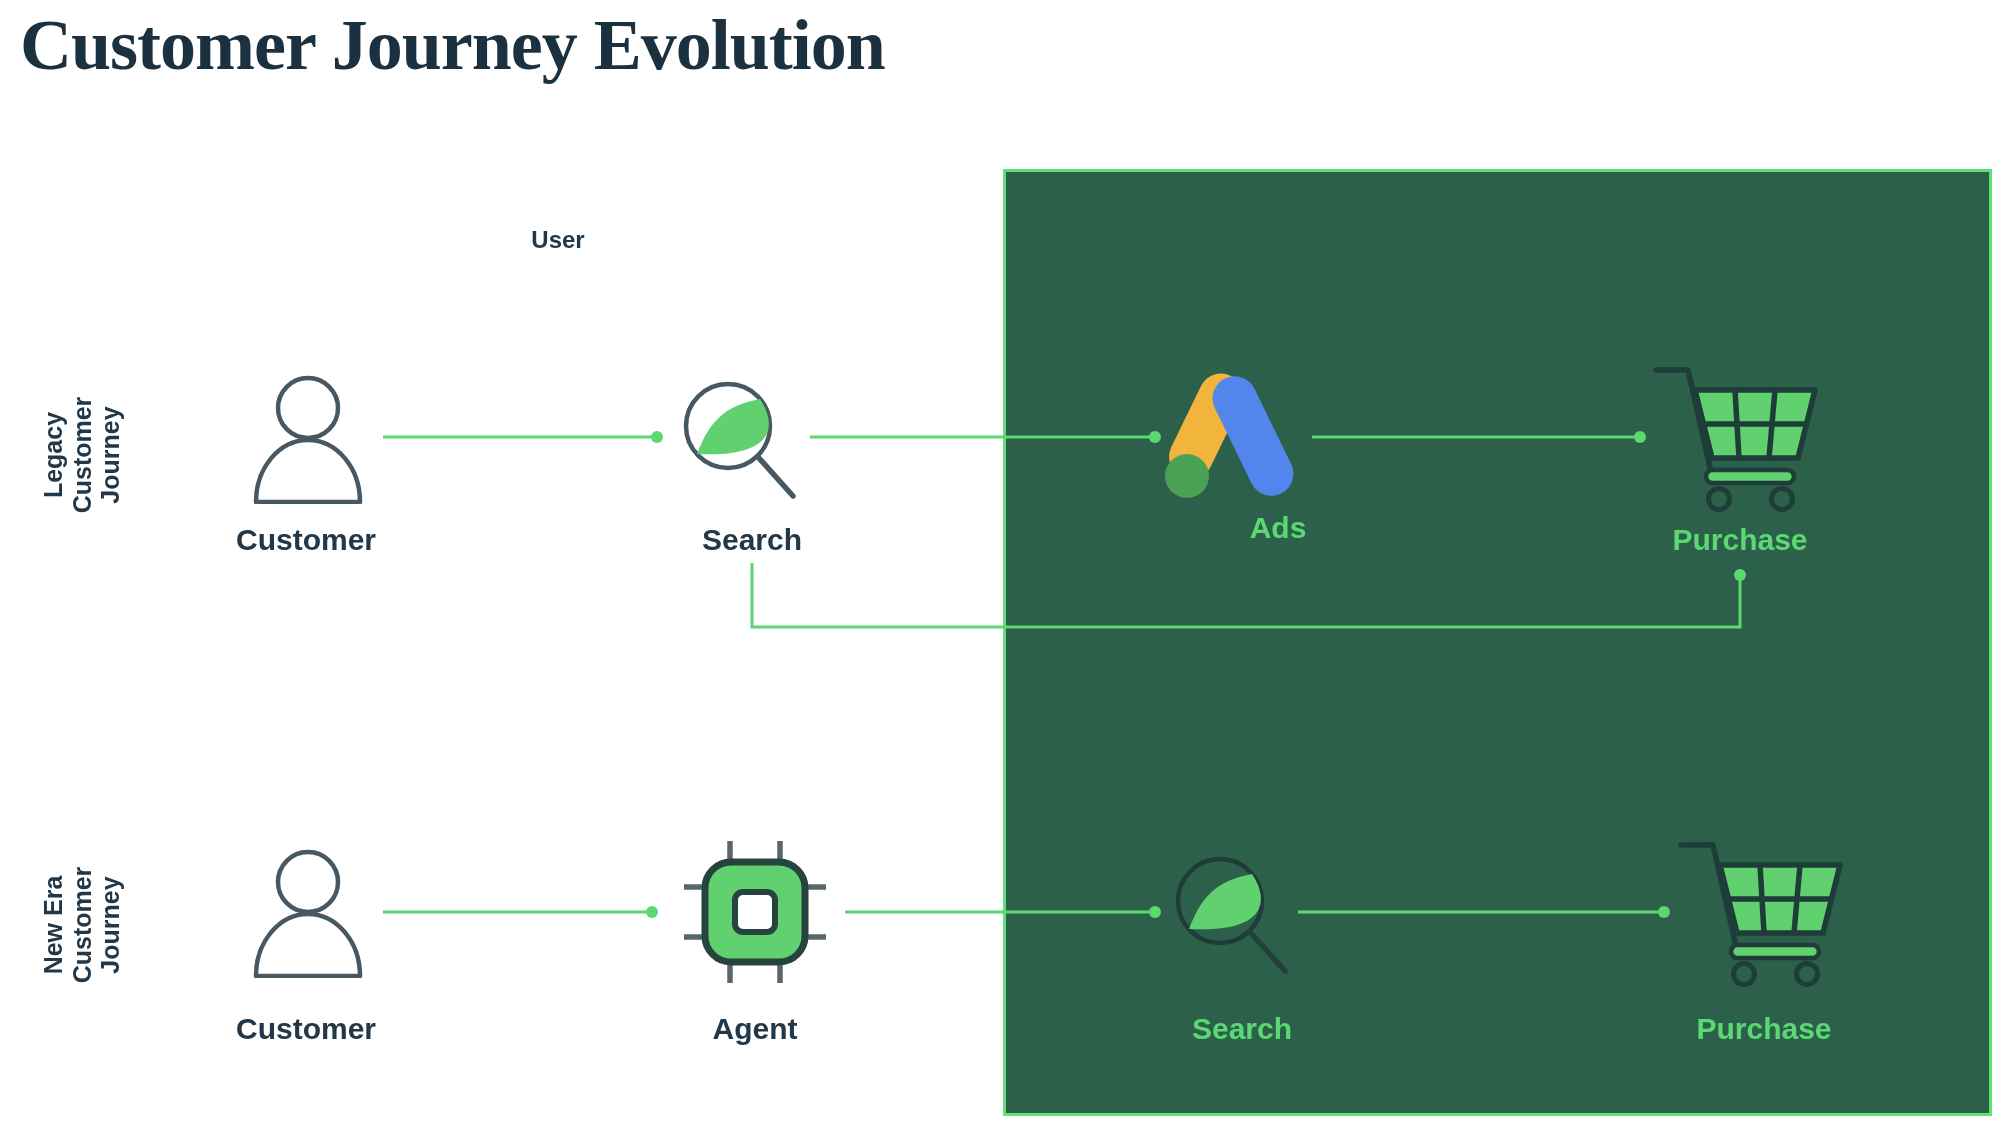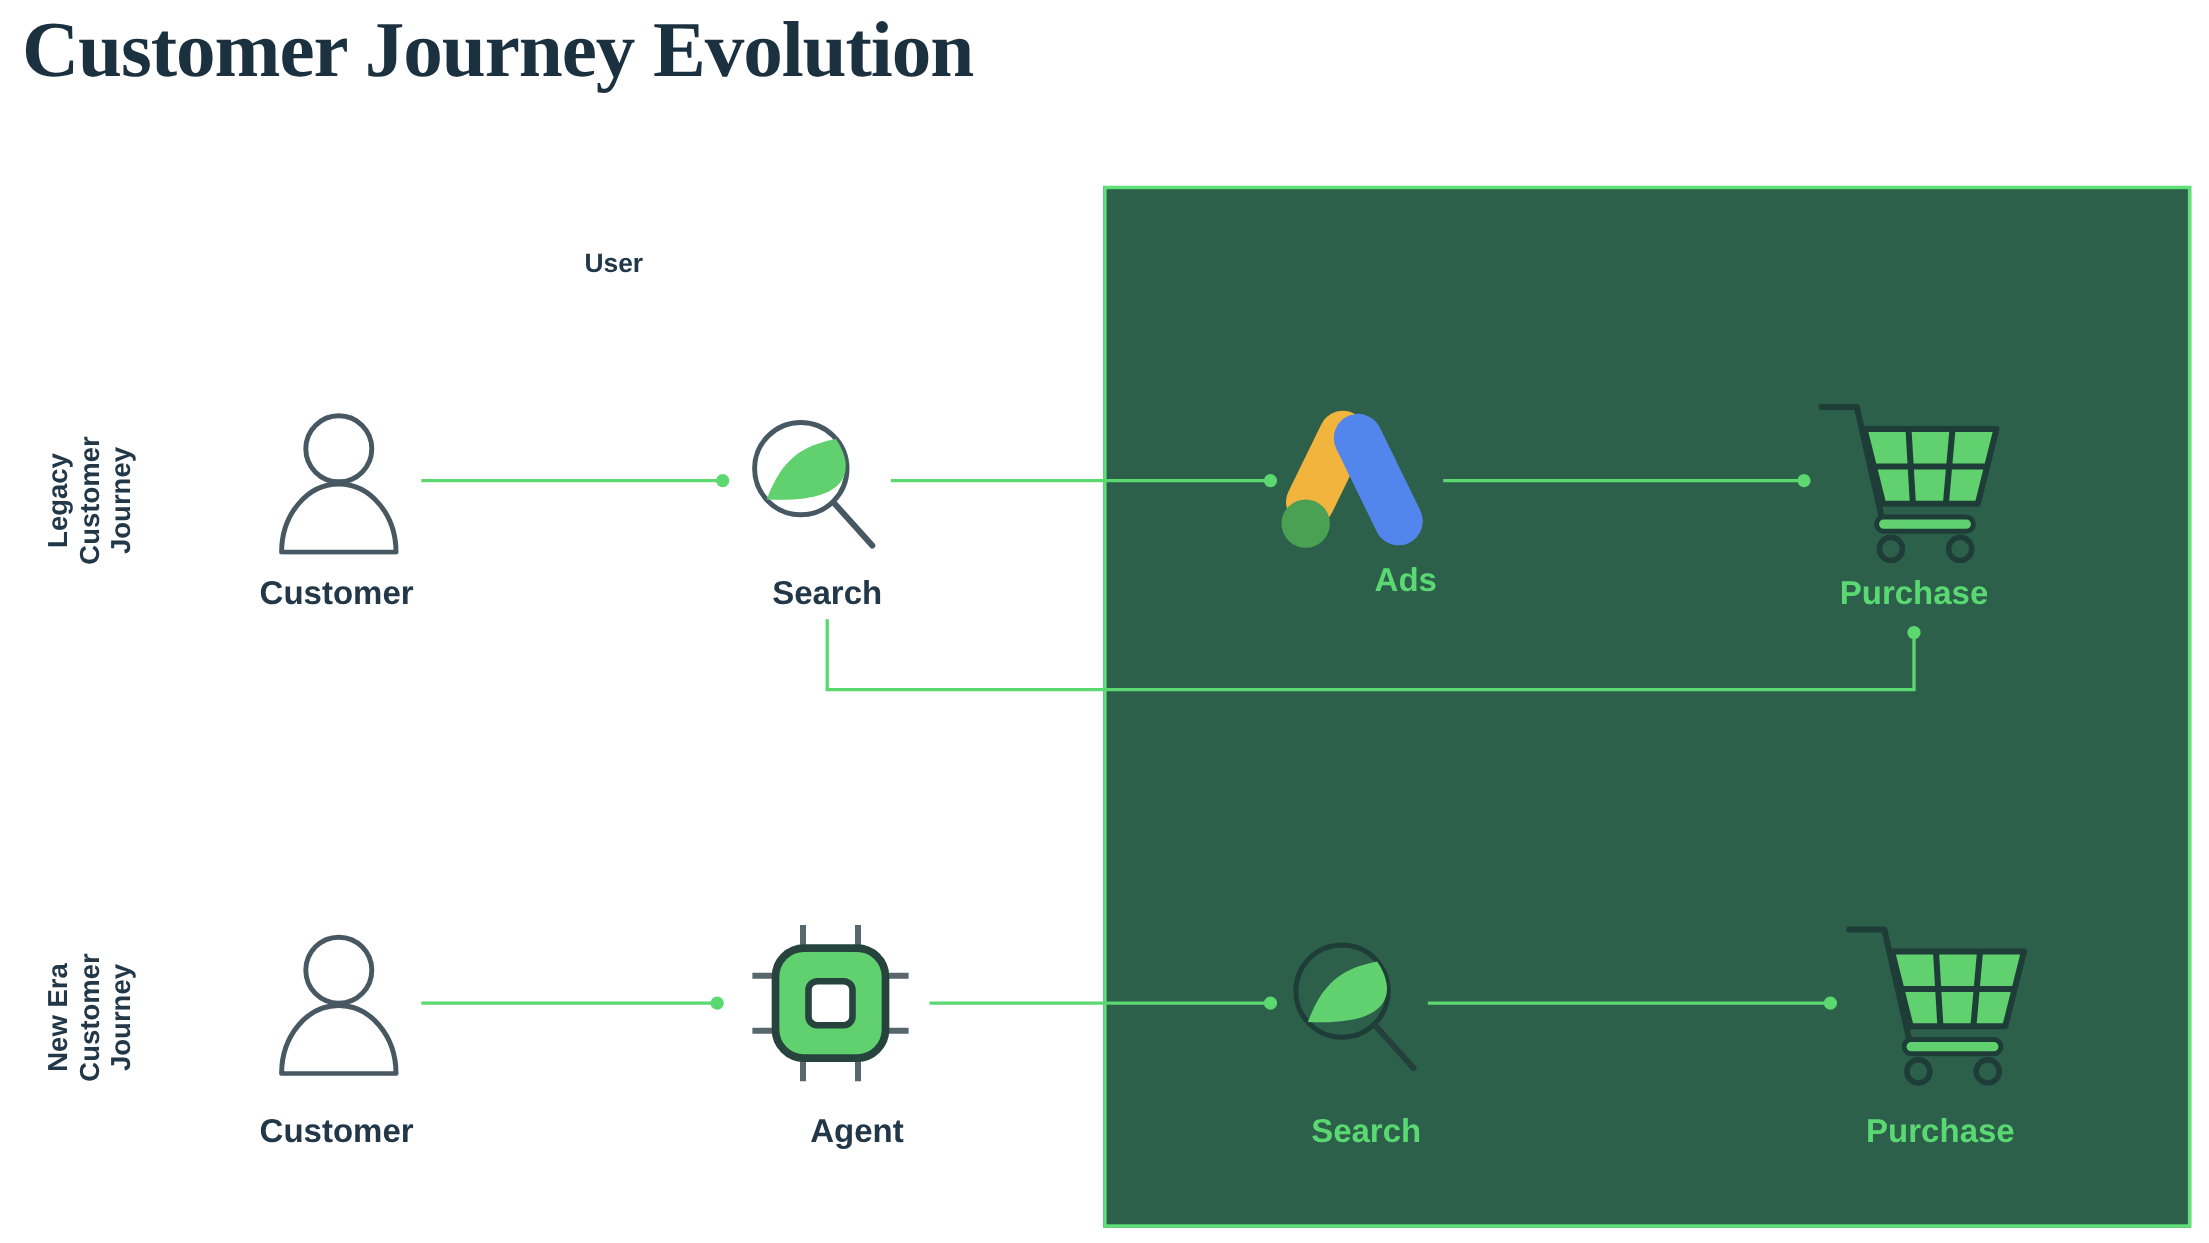--- a/index.html
+++ b/index.html
@@ -158,21 +158,21 @@
   </div>
   <div class="node-label" style="left:306px;top:1012px;">Customer</div>
 
   <div class="node" style="left:680px;top:837px;">
     <svg width="150" height="150" viewBox="0 0 150 150">
       <path d="M50 25 L50 4 M100 25 L100 4 M50 125 L50 146 M100 125 L100 146 M25 50 L4 50 M25 100 L4 100 M125 50 L146 50 M125 100 L146 100" stroke="#58676e" stroke-width="5.5" fill="none"></path>
       <rect x="25" y="25" width="100" height="100" rx="26" fill="#60d16e" stroke="#26443d" stroke-width="7"></rect>
       <rect x="55" y="55" width="40" height="40" rx="8" fill="#ffffff" stroke="#26443d" stroke-width="6"></rect>
     </svg>
   </div>
-  <div class="node-label" style="left:779px;top:1012px;">Agent</div>
+  <div class="node-label" style="left:755px;top:1012px;">Agent</div>
 
   <div class="node" style="left:1158px;top:849px;">
     <svg width="136" height="130" viewBox="0 0 136 130">
       <circle cx="62" cy="52" r="42" fill="none" stroke="#1e3d38" stroke-width="4.5"></circle>
       <path d="M94 25 C112 52 108 84 31 80 C45 42 64 31 94 25 Z" fill="#60d16e"></path>
       <path d="M92 83 L127 122" stroke="#24403c" stroke-width="5.5" stroke-linecap="round"></path>
     </svg>
   </div>
   <div class="node-label green" style="left:1242px;top:1012px;">Search</div>
 

